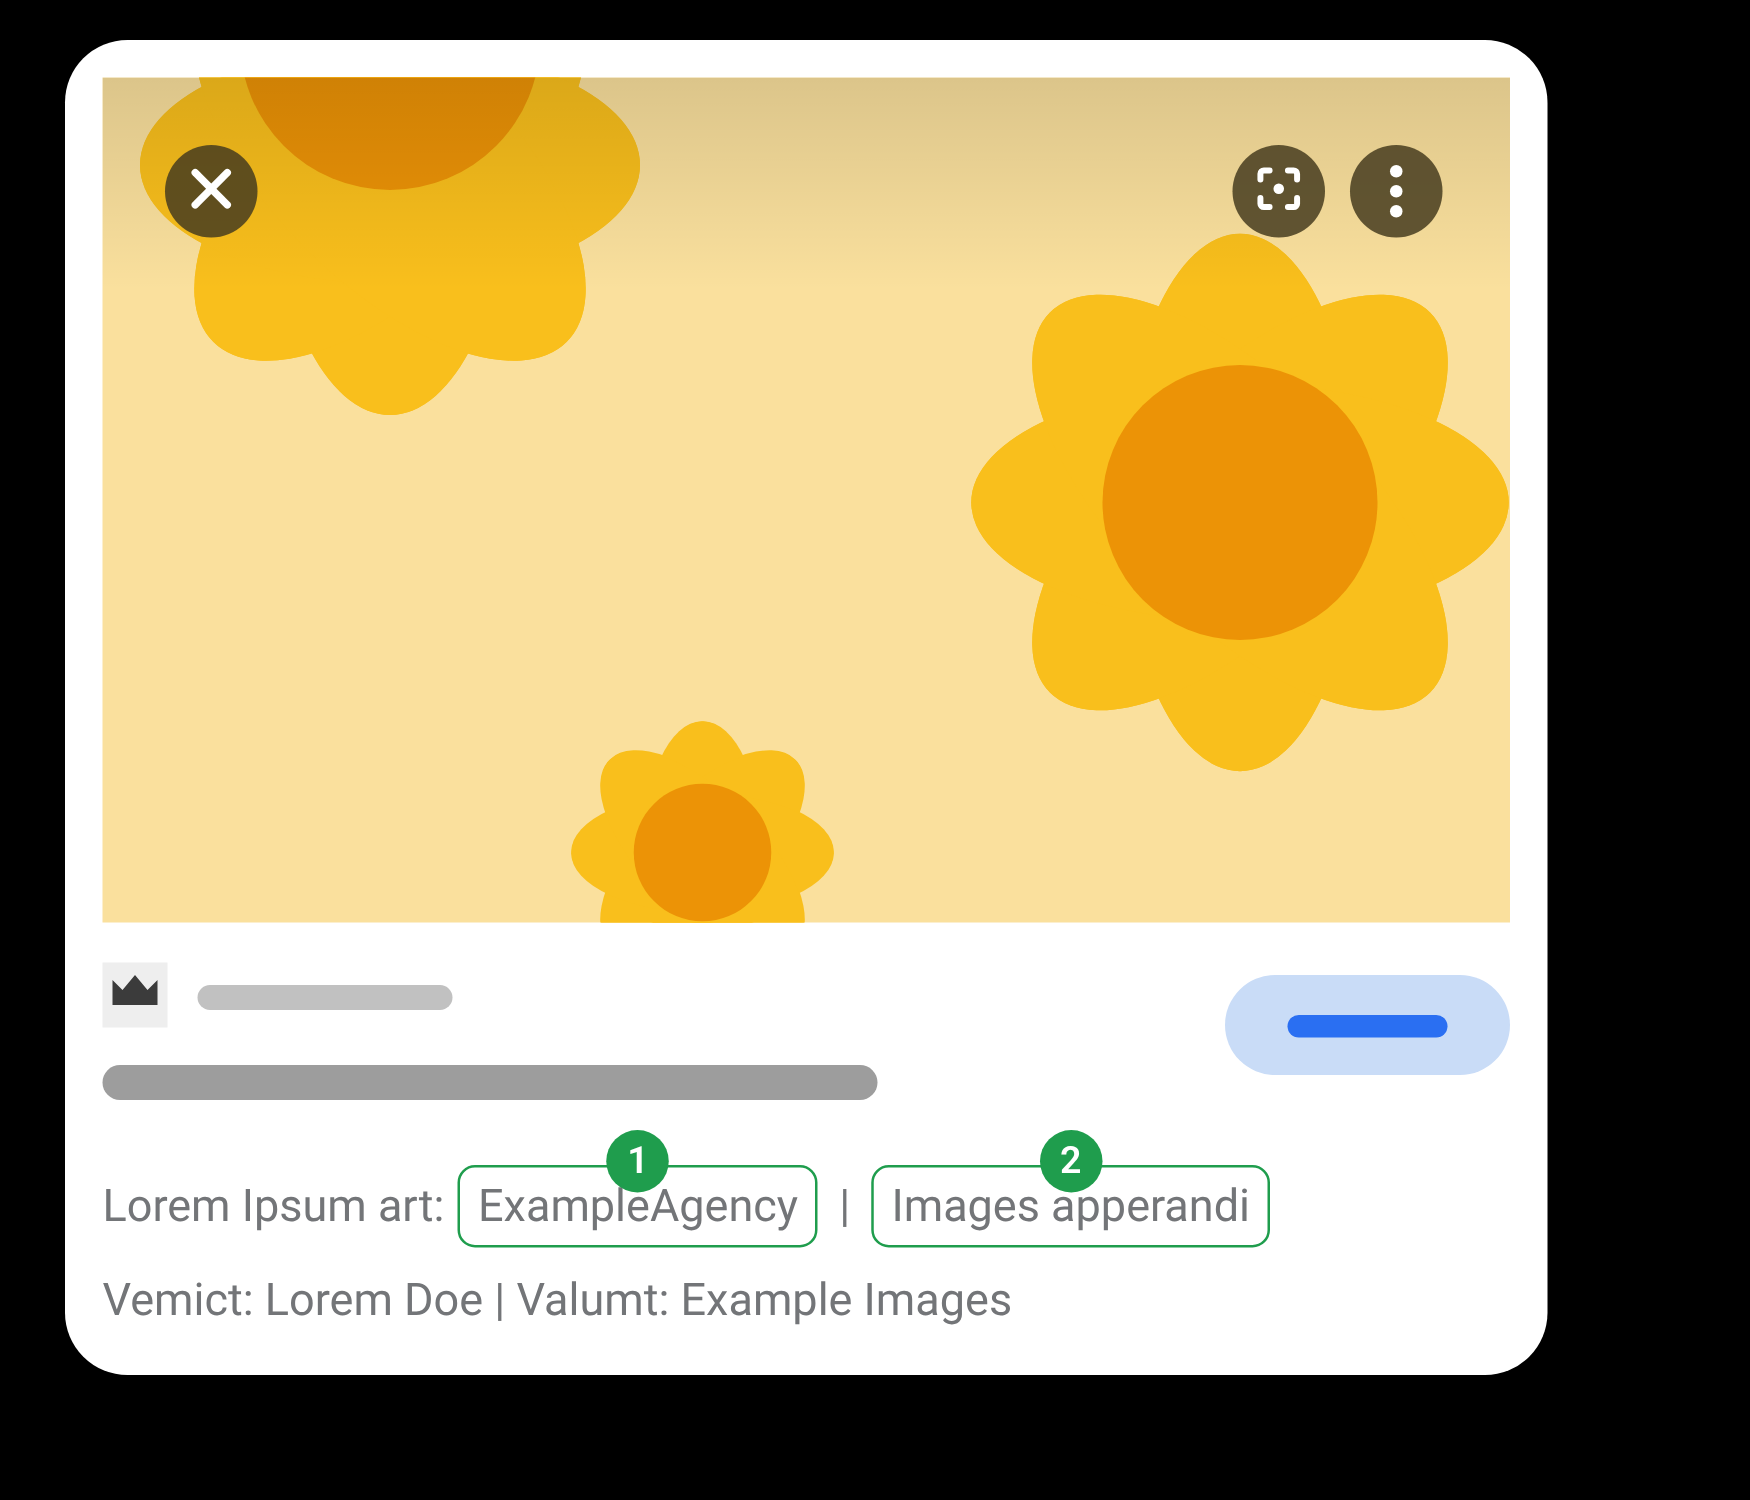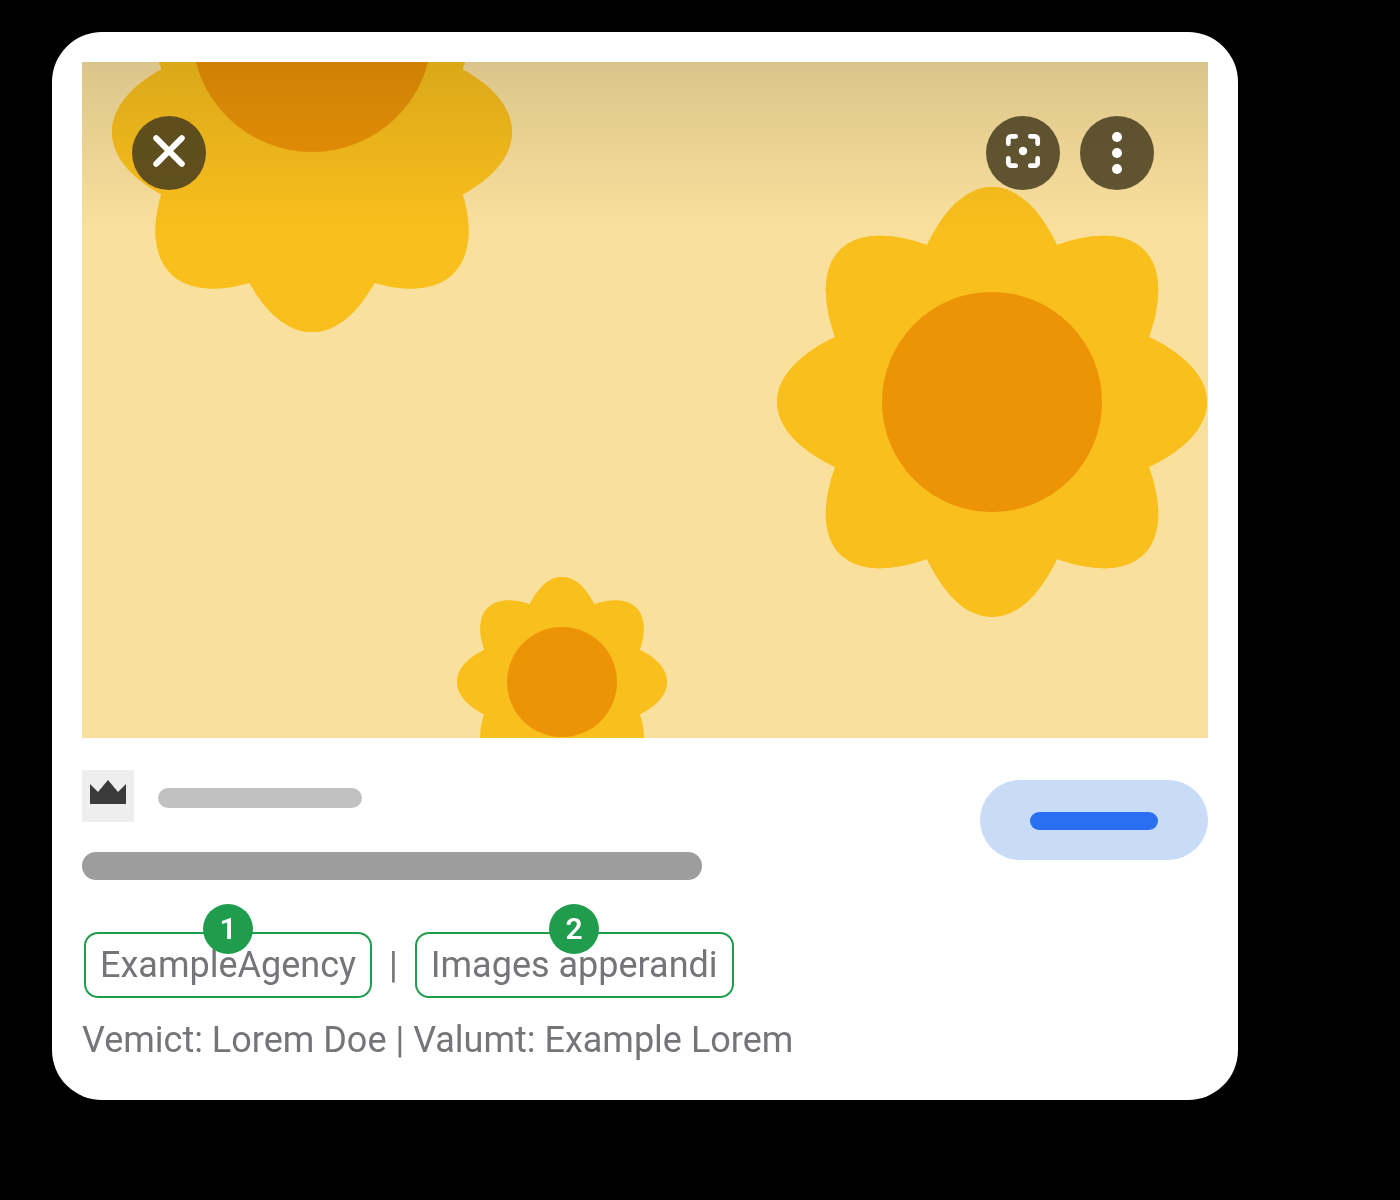--- a/index.html
+++ b/index.html
@@ -139,21 +139,21 @@
             </svg>
         </span>
       </div>
       <div class="skel1"></div>
       <div class="skel2"></div>
       <div class="pill"></div>
     </div>
 
     <div class="credits">
       <div class="credit-line">
-        <span class="hlbox"><span class="num">1</span><span>ExampleAgency</span></span><span class="sep"> | </span><span class="hlbox"><span class="num">2</span><span>Images apperandi</span></span>
+        <span>Lorem Ipsum art: </span><span class="hlbox"><span class="num">1</span><span>ExampleAgency</span></span><span class="sep"> | </span><span class="hlbox"><span class="num">2</span><span>Images apperandi</span></span>
       </div>
       <div class="credit-line" style="margin-top:14px">
-        <span>Vemict:  </span><span>Lorem Doe</span><span>  |  </span><span>Valumt: </span><span>Example Lorem</span>
+        <span>Vemict:  </span><span>Lorem Doe</span><span>  |  </span><span>Valumt: </span><span>Example Images</span>
       </div>
     </div>
 
   </div>
 </div>
 
 </body></html>

